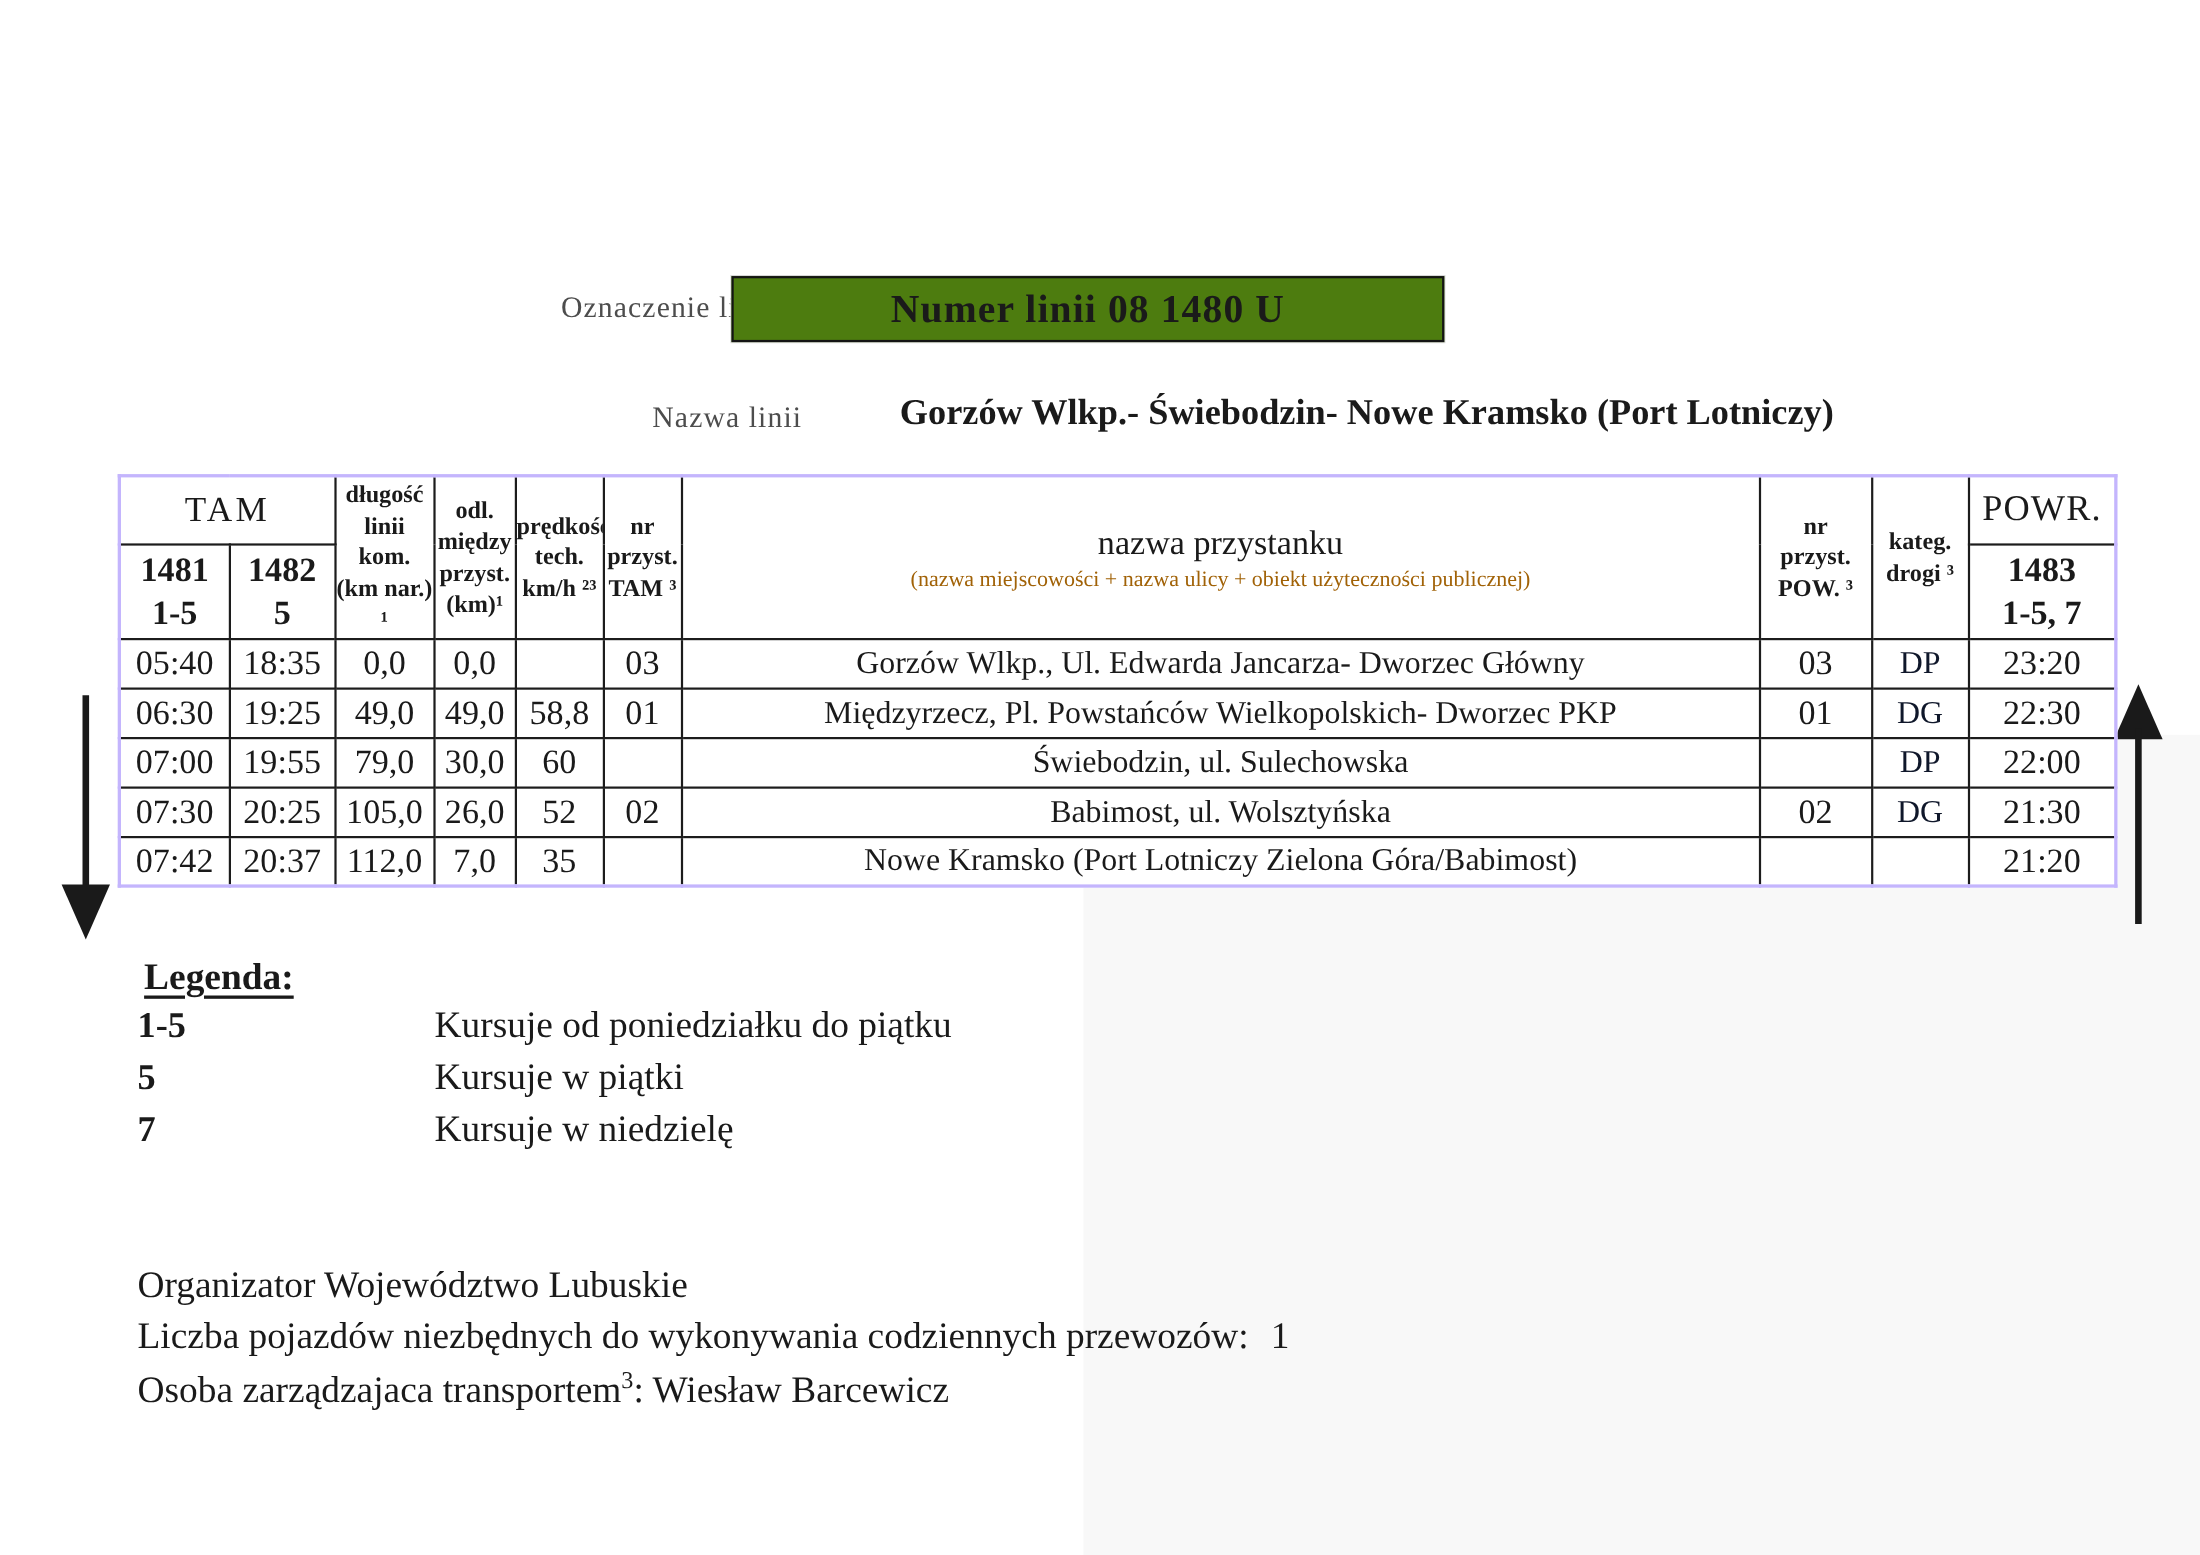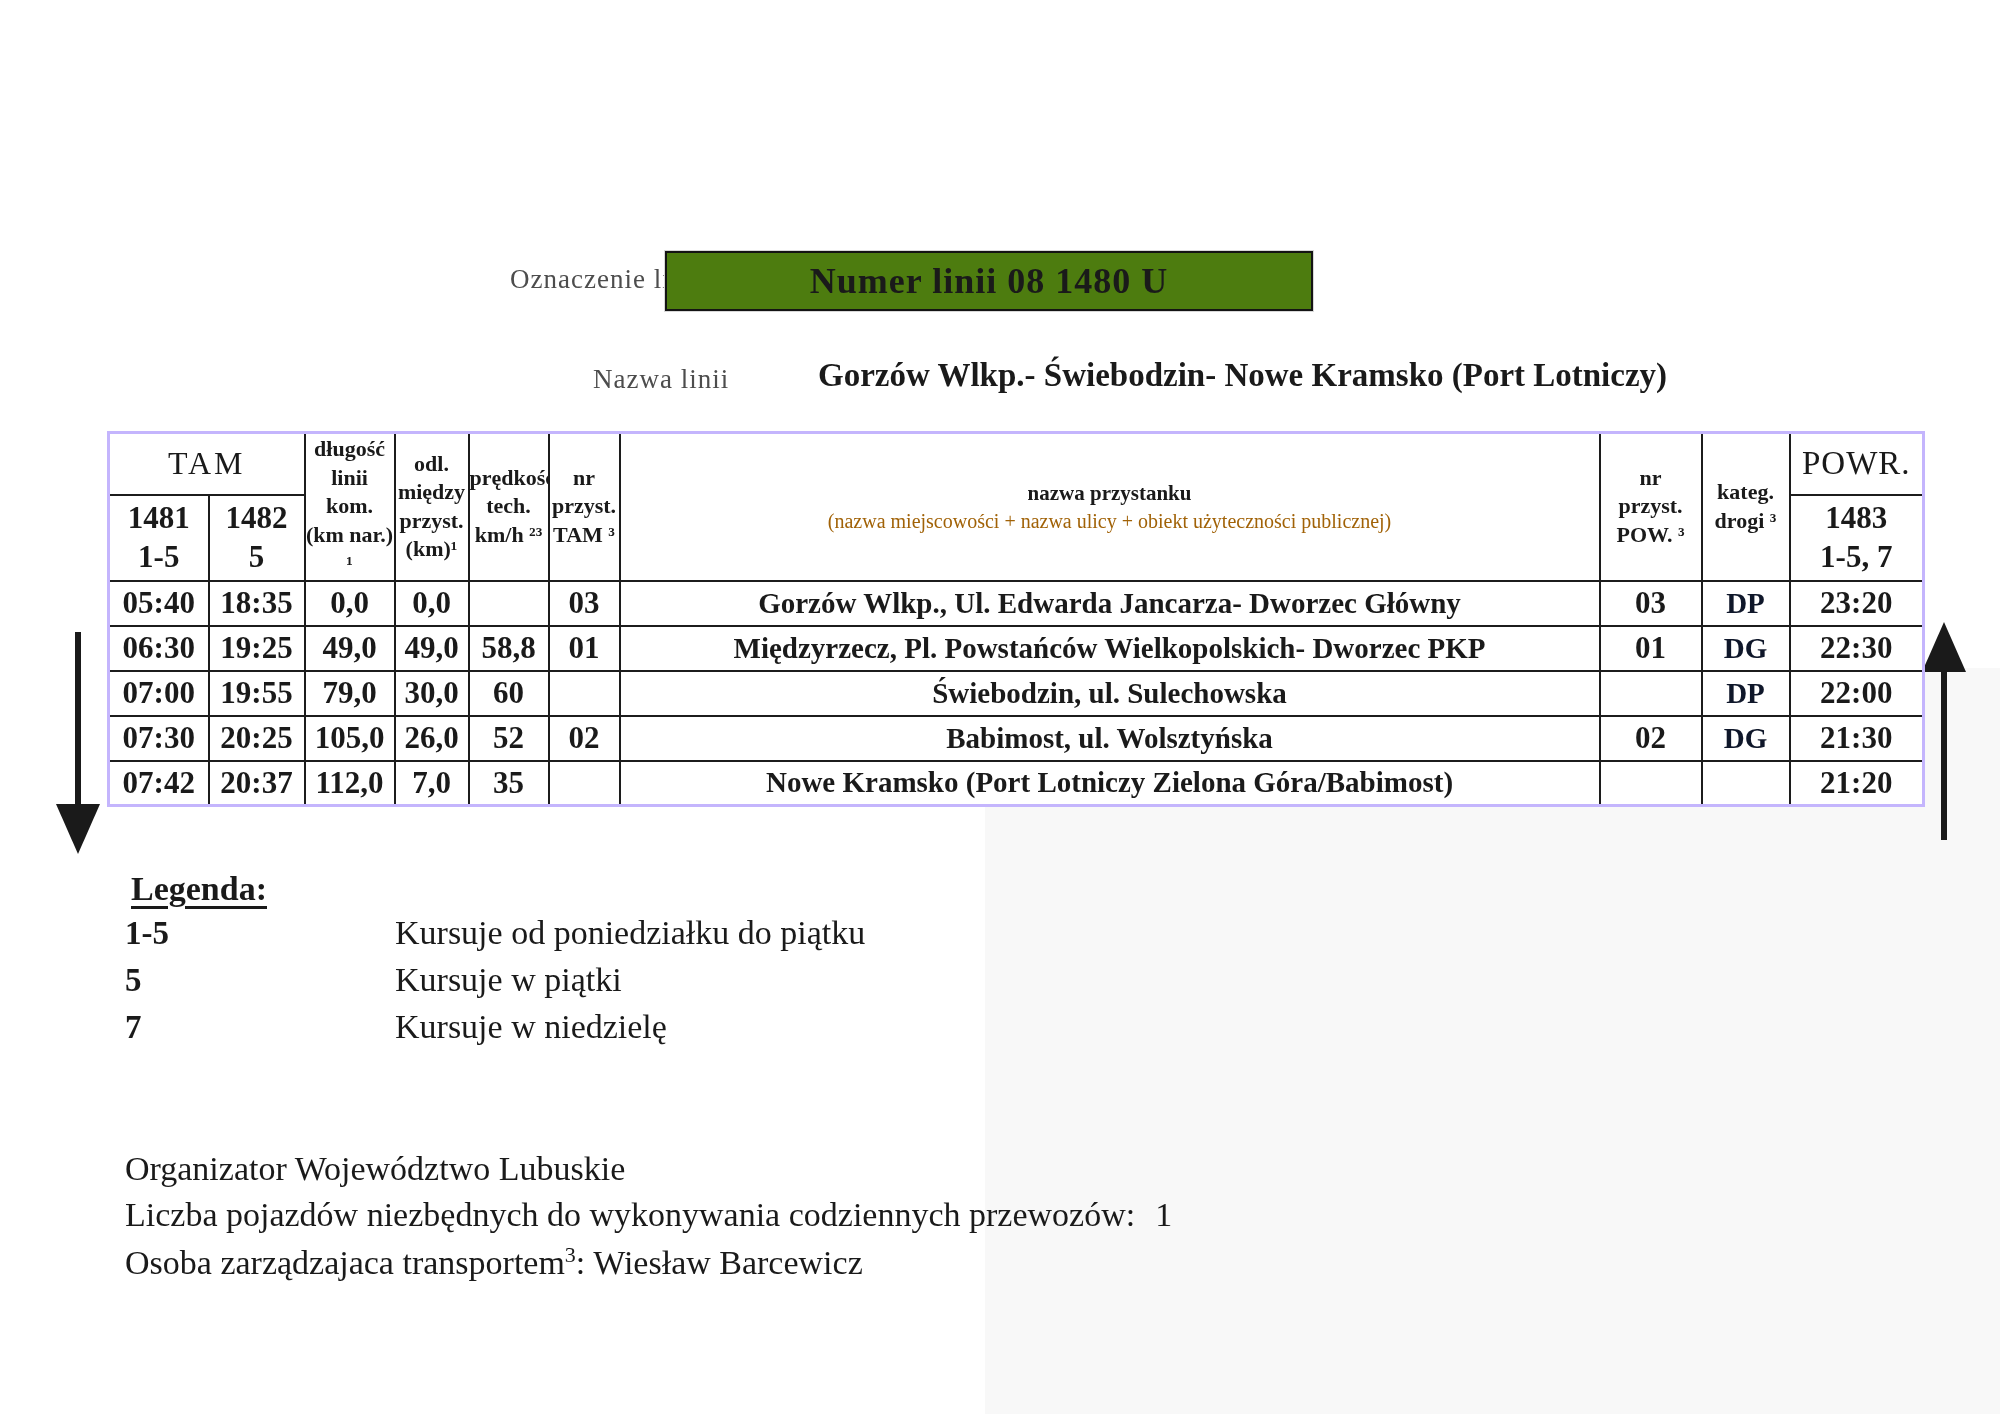--- a/index.html
+++ b/index.html
@@ -29,25 +29,25 @@
     border-collapse:collapse; table-layout:fixed; background:#fff;
     border:3px solid #c4b5fd;
   }
   .timetable th, .timetable td {
     border:2px solid #1c1c1c; padding:0; text-align:center; vertical-align:middle;
     overflow:hidden;
   }
   .pre { white-space:pre-line; }
   tr.h-top   { height:62px; }
   tr.h-sub   { height:86px; }
-  .timetable tbody tr { height:45px;font-weight:bold; }
+  .timetable tbody tr { height:45px; }
   .th-tam  { font-size:32px; font-weight:normal; letter-spacing:3px; }
   .th-code { font-size:31px; font-weight:bold; line-height:1.25; }
   .th-small{ font-size:22px; font-weight:bold; line-height:1.3; }
-  .th-name-title { font-size:21px; font-weight:bold; line-height:1.2; }
+  .th-name-title { font-size:31px; font-weight:normal; line-height:1.2; }
   .th-name-sub   { font-size:20px; font-weight:normal; color:#a16207; margin-top:4px; }
   .th-powr { font-size:33px; font-weight:normal; letter-spacing:1px;margin-left:16px; }
   .cell-num { font-size:31px; }
   .cell-station { font-size:29px; text-align:left; padding-left:9px; }
   .timetable td:nth-child(9) { color:#0f172a; font-size:29px; }
 
   
   .arrow-svg { position:absolute; }
   #down-arrow { left:52px; top:622px; }
   #up-arrow   { left:1918px; top:618px; }

